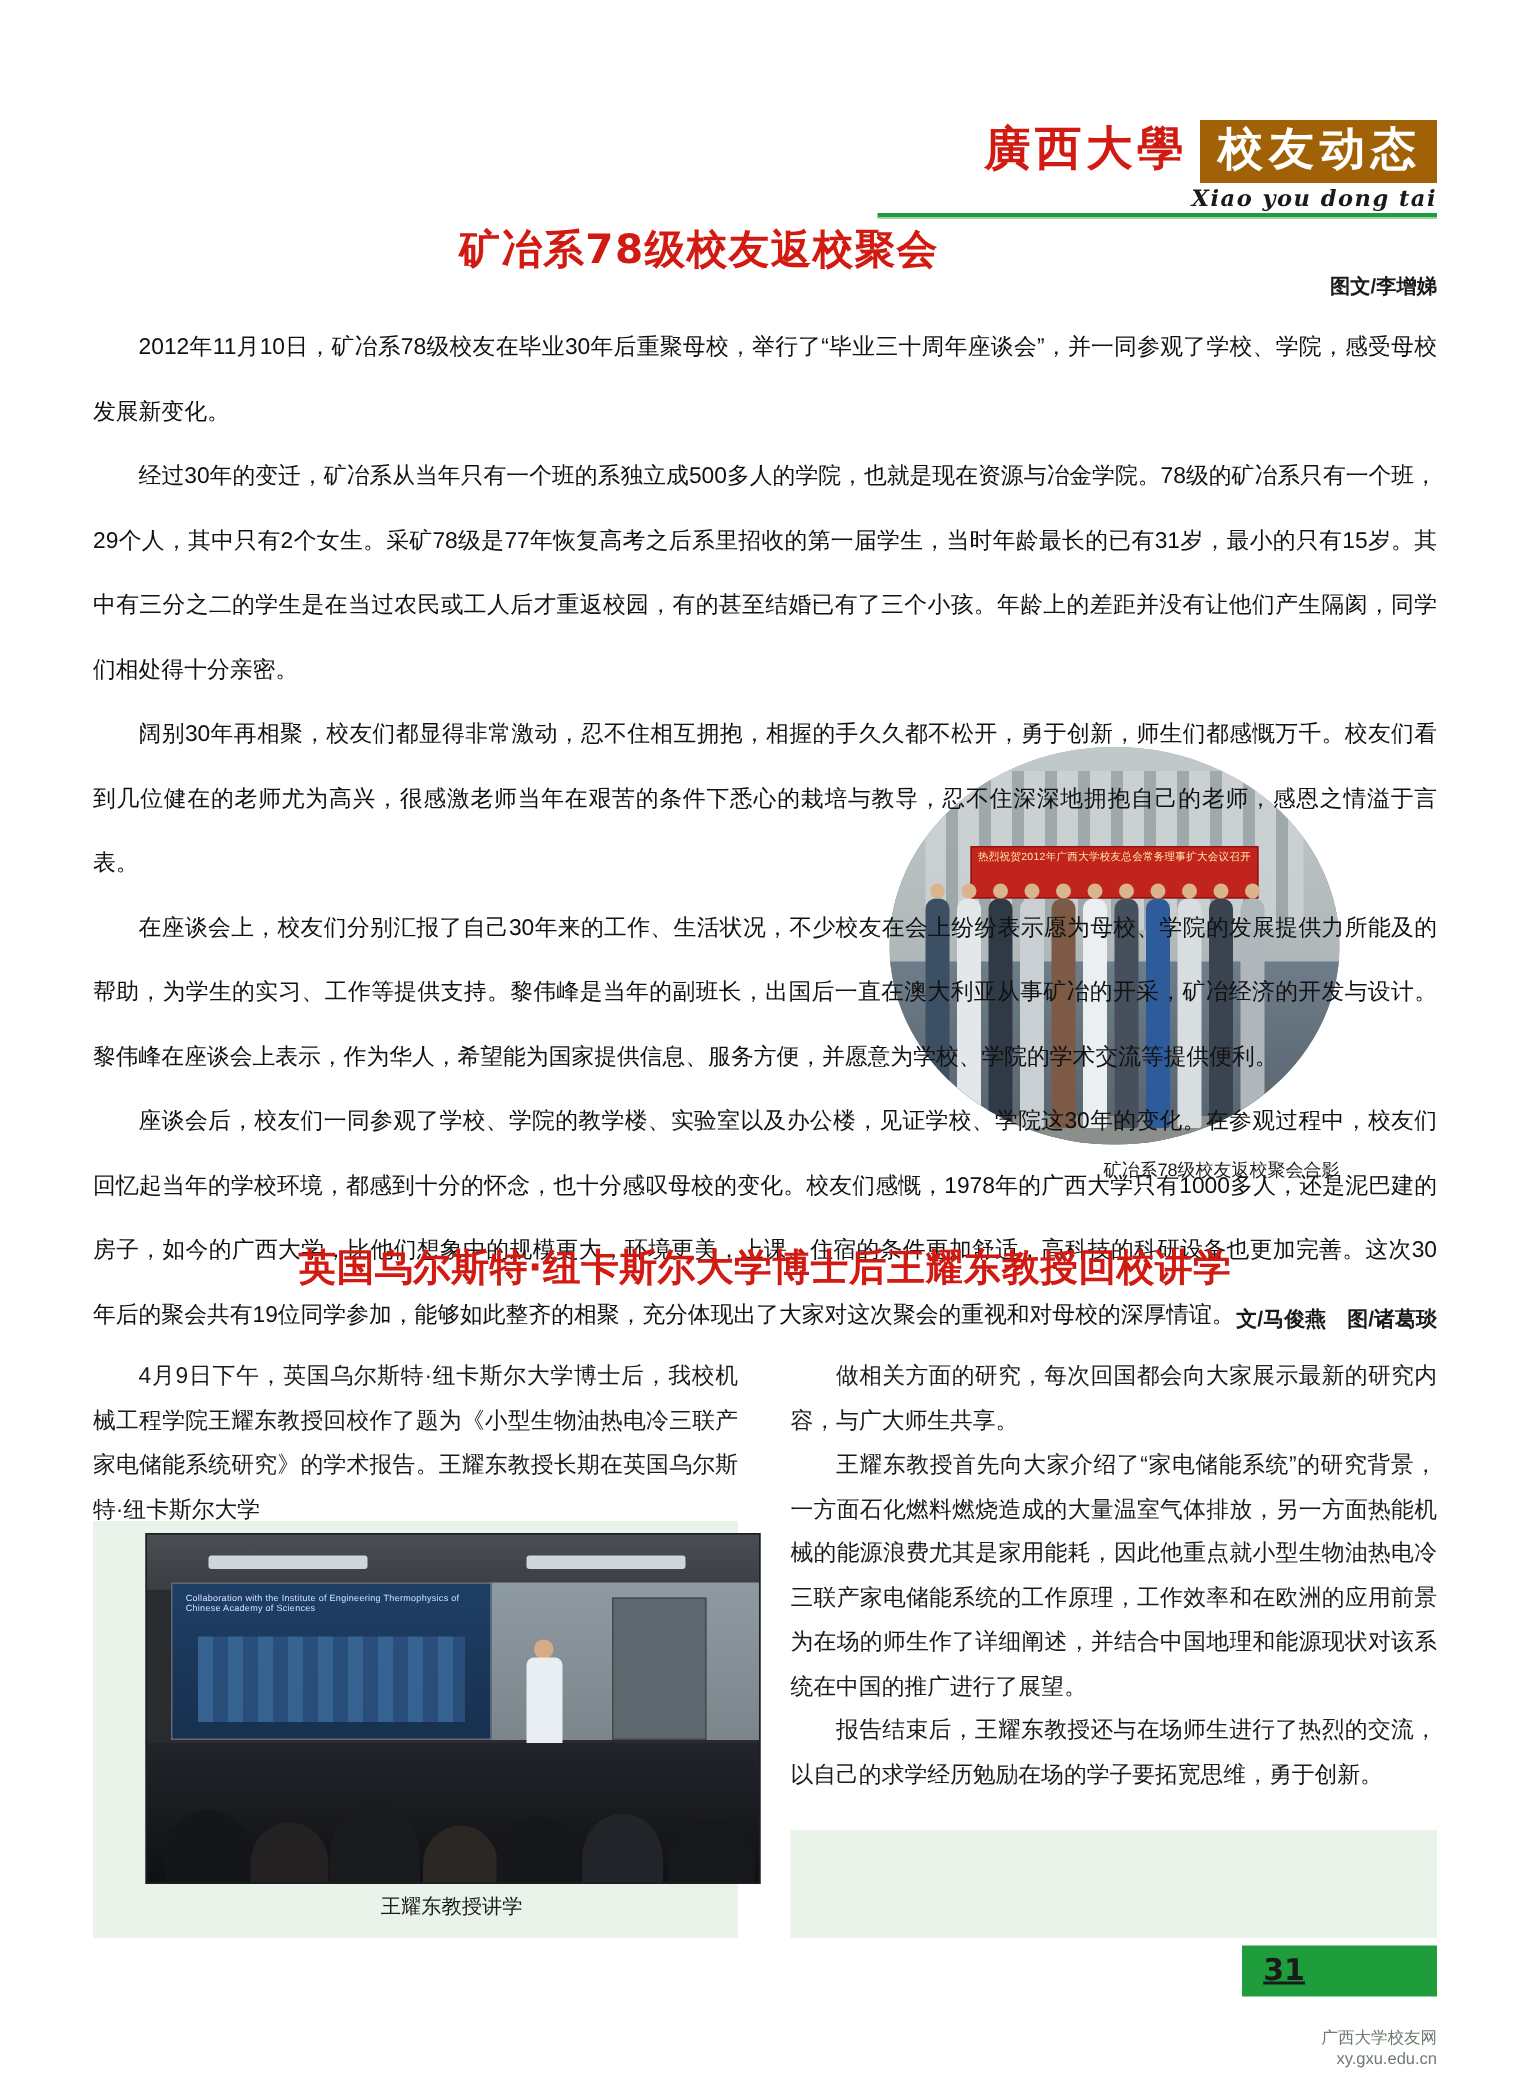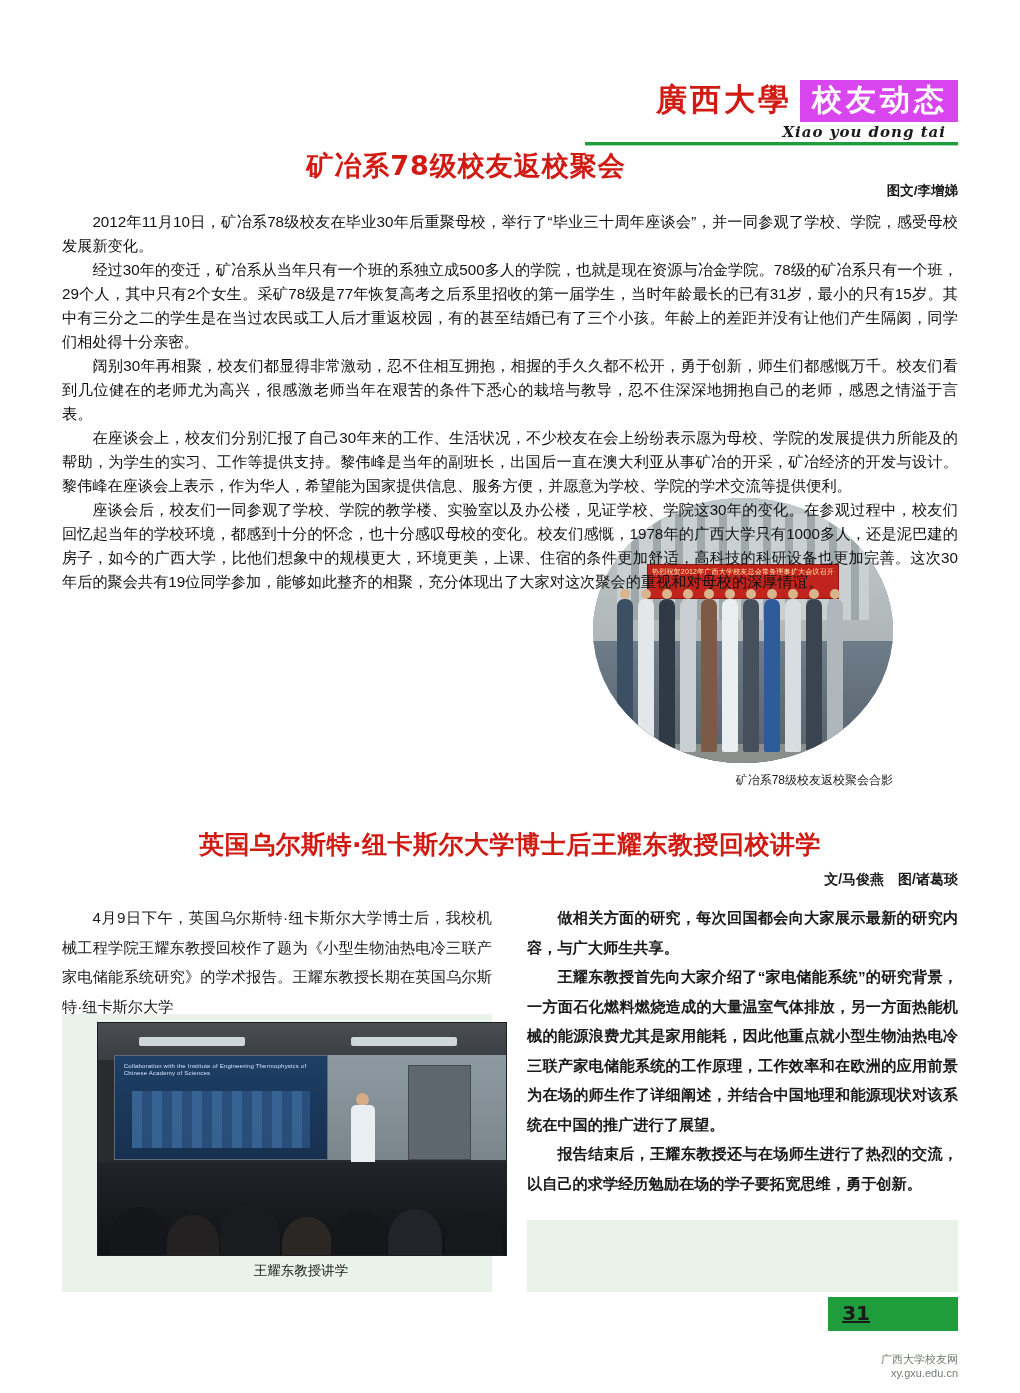--- a/index.html
+++ b/index.html
@@ -34,34 +34,34 @@
   .mh-logo {
     font-family: "DejaVu Serif", serif;
     font-size: 31px;
     font-weight: bold;
     color: #d11a12;
     letter-spacing: 3px;
     line-height: 38px;
     white-space: nowrap;
   }
   .mh-green {
-    background: #d946ef;
+    background: #a16207;
     color: #ffffff;
     font-size: 30px;
     font-weight: bold;
     letter-spacing: 4px;
     padding: 3px 10px 5px 12px;
     line-height: 34px;
     margin-left: 8px;
     white-space: nowrap;
     font-family: "DejaVu Sans", sans-serif;
   }
   .mh-pinyin {
     position: absolute;
-    right: 74px;
+    right: 62px;
     top: 43px;
     font-family: "DejaVu Serif", serif;
     font-style: italic;
     font-weight: bold;
     font-size: 15px;
     color: #1a1a1a;
     letter-spacing: 1px;
   }
   .mh-rule {
     position: absolute;
@@ -101,21 +101,21 @@
     font-weight: bold;
     color: #1a1a1a;
   }
 
   .a1-body {
     position: absolute;
     top: 210px;
     left: 62px;
     width: 896px;
     font-size: 15.2px;
-    line-height: 24px;
+    line-height: 43px;
     text-align: justify;
     text-justify: inter-ideograph;
     color: #111;
   }
   .a1-body p {
     margin: 0;
     text-indent: 2em;
   }
 
   
@@ -238,21 +238,20 @@
   }
   .a2-col-right {
     position: absolute;
     top: 903px;
     left: 527px;
     width: 431px;
     font-size: 15.2px;
     line-height: 29.5px;
     text-align: justify;
     text-justify: inter-ideograph;
-    font-weight: bold;
   }
   .a2-col-left p, .a2-col-right p { margin: 0; text-indent: 2em; }
 
   
   .a2-panel {
     position: absolute;
     left: 62px;
     top: 1014px;
     width: 430px;
     height: 278px;

